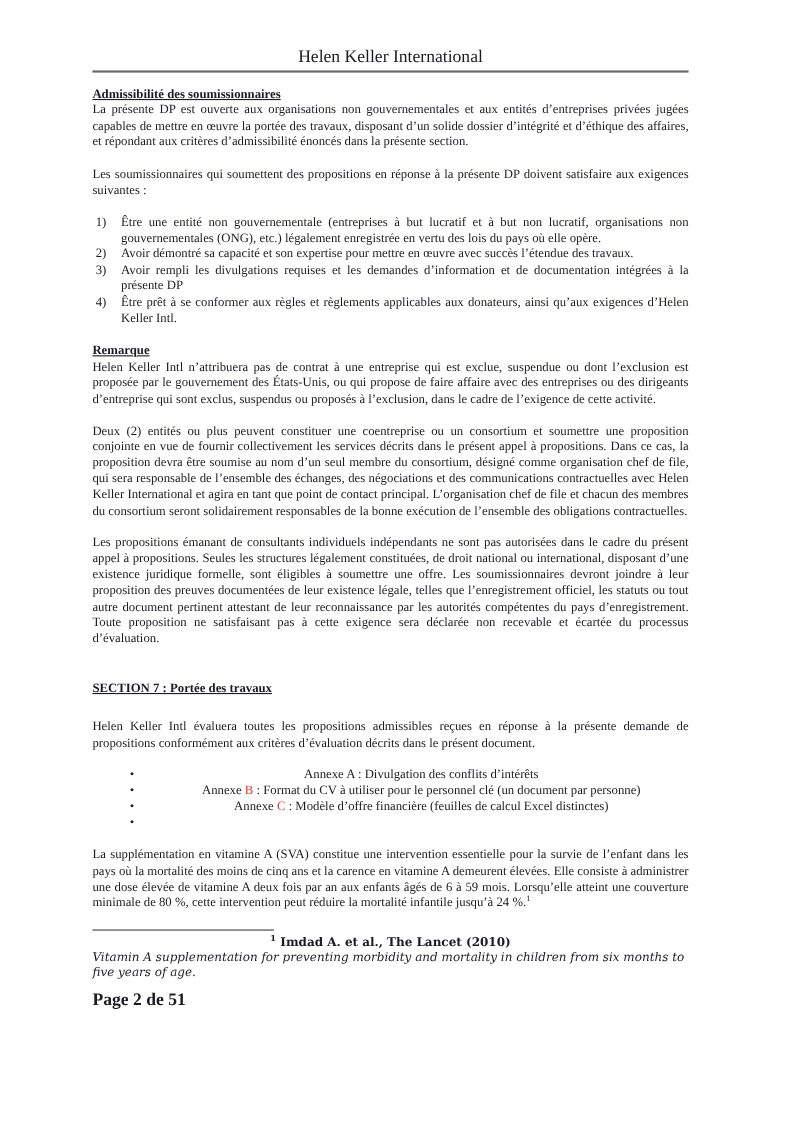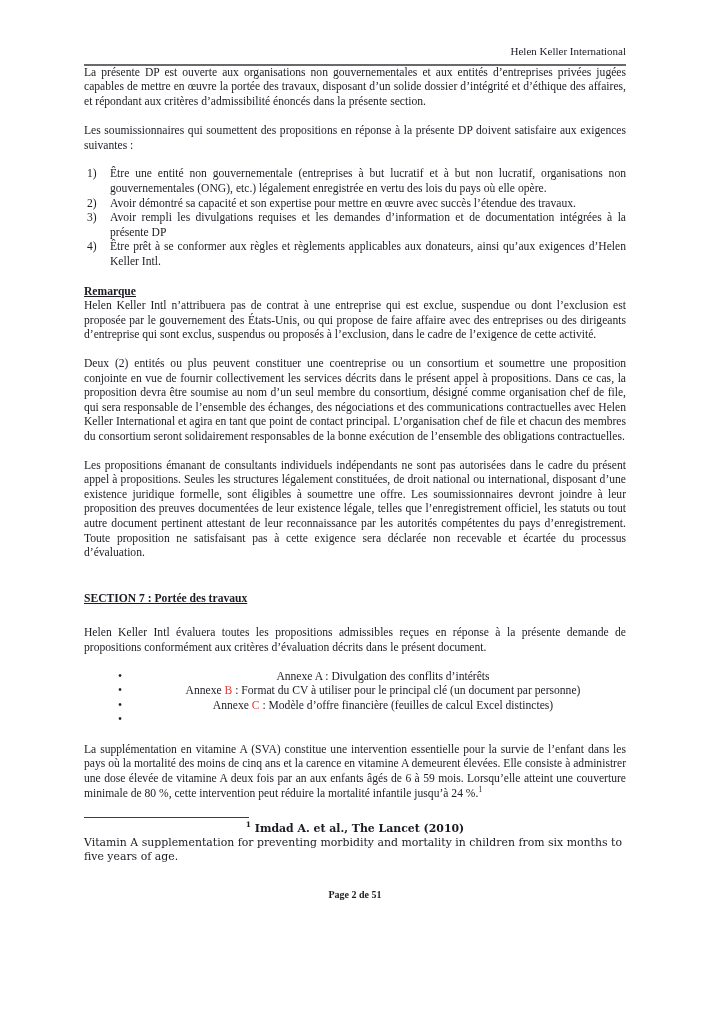--- a/index.html
+++ b/index.html
@@ -10,21 +10,21 @@
     margin: 0 auto;
     box-sizing: border-box;
     background: #ffffff;
     padding: 45px 100px 0 84px;
     overflow: hidden;
     color: #1b1b23;
     font-family: "Liberation Serif", serif;
     font-size: 11.6px;
     line-height: 14.6px;
   }
-  .page-header { text-align: right; font-size: 11px; line-height: 13.5px; }
+  .page-header { text-align: center; font-size: 16px; line-height: 13.5px; }
   .header-rule { border: none; border-top: 2px solid #6a6a6a; margin: 5px 0 0 0; }
 
   p { margin: 0; text-align: justify; }
   .doc-heading { font-weight: bold; text-decoration: underline; }
 
   .mt-sec { margin-top: 13px; }
   .mt-par { margin-top: 14px; }
   .mt-par2 { margin-top: 15px; }
   .mt-big { margin-top: 31px; }
   .mt-after-big { margin-top: 20px; }
@@ -38,34 +38,35 @@
   .annex-item { display: flex; }
   .annex-bullet { flex: 0 0 22px; margin-left: 34px; }
   .annex-text { flex: 1; text-align: center; }
   .red-letter { color: #e03b36; }
 
   sup { font-size: 7.5px; line-height: 0; vertical-align: super; }
 
   .footnote-rule { width: 165px; border: none; border-top: 1.5px solid #3c3c44; margin: 16px 0 4px 0; }
   .footnote { font-family: "DejaVu Serif", serif; font-size: 10.9px; line-height: 13.8px; }
   .footnote-ref-line { font-weight: bold; text-align: center; }
-  .footnote-title { }
+  .footnote-title { font-style: italic; }
 
-  .page-footer { margin-top: 24px; text-align: center; font-weight: bold; font-size: 10px; }
+  .page-footer { margin-top: 12px; text-align: left; font-weight: bold; font-size: 16px; }
 </style>
 </head>
 <body>
 
 <div class="page">
 
   <div class="page-header">
     <div>Helen Keller International</div>
   </div>
   <hr class="header-rule">
 
+  <p class="doc-heading mt-sec">Admissibilité des soumissionnaires</p>
   <p>La présente DP est ouverte aux organisations non gouvernementales et aux entités d’entreprises privées jugées capables de mettre en œuvre la portée des travaux, disposant d’un solide dossier d’intégrité et d’éthique des affaires, et répondant aux critères d’admissibilité énoncés dans la présente section.</p>
 
   <p class="mt-par2">Les soumissionnaires qui soumettent des propositions en réponse à la présente DP doivent satisfaire aux exigences suivantes :</p>
 
   <div class="req-list">
     <div class="req-item">
       <span class="req-num">1)</span>
       <span class="req-text">Être une entité non gouvernementale (entreprises à but lucratif et à but non lucratif, organisations non gouvernementales (ONG), etc.) légalement enregistrée en vertu des lois du pays où elle opère.</span>
     </div>
     <div class="req-item">
@@ -94,21 +95,21 @@
   <p class="mt-after-big">Helen Keller Intl évaluera toutes les propositions admissibles reçues en réponse à la présente demande de propositions conformément aux critères d’évaluation décrits dans le présent document.</p>
 
 
   <div class="annex-list">
     <div class="annex-item">
       <span class="annex-bullet">•</span>
       <span class="annex-text"><span>Annexe </span><span>A</span><span> : Divulgation des conflits d’intérêts</span></span>
     </div>
     <div class="annex-item">
       <span class="annex-bullet">•</span>
-      <span class="annex-text"><span>Annexe </span><span class="red-letter">B</span><span> : Format du CV à utiliser pour le principal clé (un document par personne)</span></span>
+      <span class="annex-text"><span>Annexe </span><span class="red-letter">B</span><span> : Format du CV à utiliser pour le personnel clé (un document par personne)</span></span>
     </div>
     <div class="annex-item">
       <span class="annex-bullet">•</span>
       <span class="annex-text"><span>Annexe </span><span class="red-letter">C</span><span> : Modèle d’offre financière (feuilles de calcul Excel distinctes)</span></span>
     </div>
     <div class="annex-item">
       <span class="annex-bullet">•</span>
     </div>
   </div>
 

